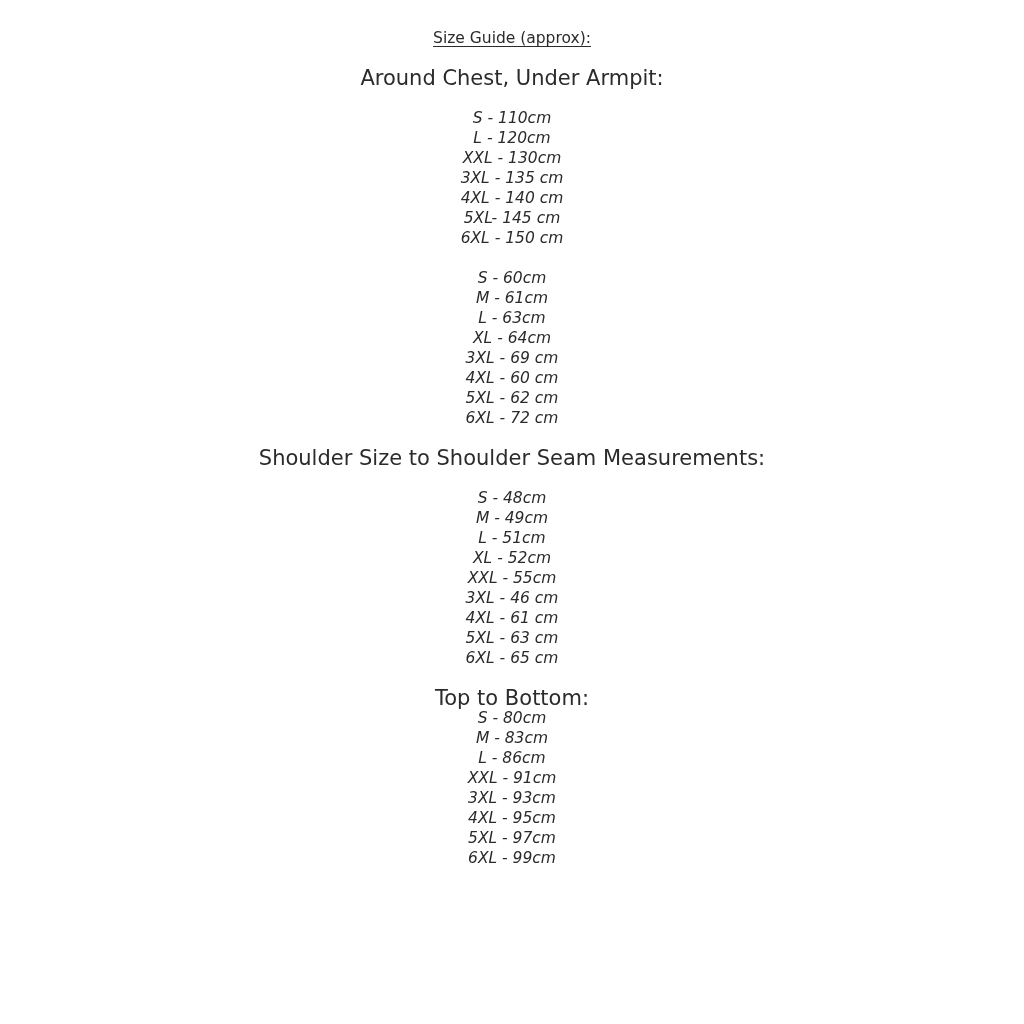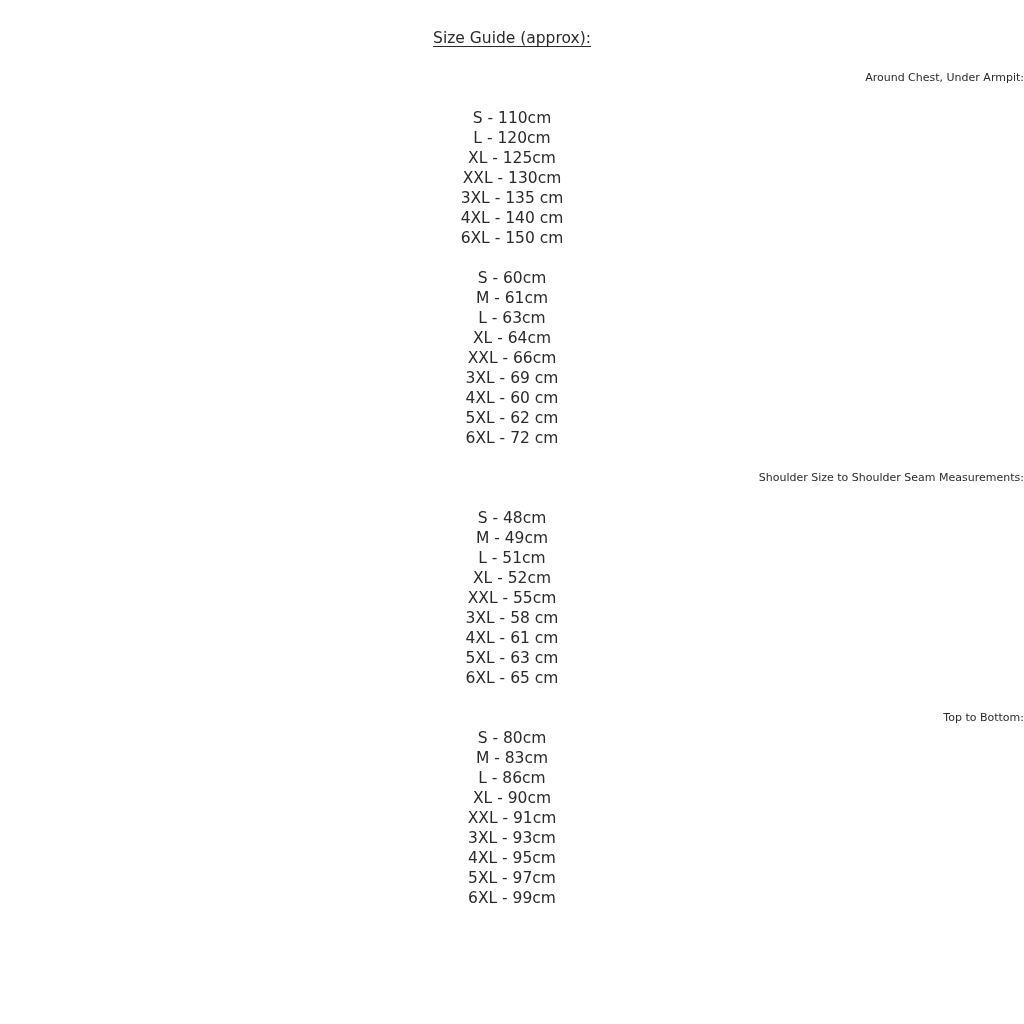--- a/index.html
+++ b/index.html
@@ -29,26 +29,27 @@
     text-underline-offset: 3px;
     line-height: 20px;
     margin-bottom: 20px;
     text-align: center;
   }
   .section {
     width: 100%;
     text-align: center;
   }
   .section-heading {
-    font-size: 11px;
+    font-size: 21px;
     line-height: 20px;
-    text-align: right;
+    text-align: center;
   }
   .rows {
     text-align: center;
+    font-style: italic;
   }
   .row {
     font-size: 15.5px;
     line-height: 20px;
     text-align: center;
     white-space: pre;
   }
   .gap-lg { height: 20px; }
 </style>
 </head>
@@ -57,71 +58,69 @@
 <div class="page">
 
   <div class="title">Size Guide (approx):</div>
 
   <div class="section">
     <div class="section-heading">Around Chest, Under Armpit:</div>
     <div class="gap-lg"></div>
     <div class="rows">
       <div class="row">S - 110cm</div>
       <div class="row">L - 120cm</div>
-      <div class="row">XL - 125cm</div>
       <div class="row">XXL - 130cm</div>
       <div class="row">3XL - 135 cm</div>
       <div class="row">4XL - 140 cm</div>
+      <div class="row">5XL- 145 cm</div>
       <div class="row">6XL - 150 cm</div>
     </div>
   </div>
 
   <div class="gap-lg"></div>
 
   <div class="section">
     <div class="rows">
       <div class="row">S - 60cm</div>
       <div class="row">M - 61cm</div>
       <div class="row">L - 63cm</div>
       <div class="row">XL - 64cm</div>
-      <div class="row">XXL - 66cm</div>
       <div class="row">3XL - 69 cm</div>
       <div class="row">4XL - 60 cm</div>
       <div class="row">5XL - 62 cm</div>
       <div class="row">6XL - 72 cm</div>
     </div>
   </div>
 
   <div class="gap-lg"></div>
 
   <div class="section">
     <div class="section-heading">Shoulder Size to Shoulder Seam Measurements:</div>
     <div class="gap-lg"></div>
     <div class="rows">
       <div class="row">S - 48cm</div>
       <div class="row">M - 49cm</div>
       <div class="row">L - 51cm</div>
       <div class="row">XL - 52cm</div>
       <div class="row">XXL - 55cm</div>
-      <div class="row">3XL - 58 cm</div>
+      <div class="row">3XL - 46 cm</div>
       <div class="row">4XL - 61 cm</div>
       <div class="row">5XL - 63 cm</div>
       <div class="row">6XL - 65 cm</div>
     </div>
   </div>
 
   <div class="gap-lg"></div>
 
   <div class="section">
     <div class="section-heading">Top to Bottom:</div>
     <div class="rows">
       <div class="row">S - 80cm</div>
       <div class="row">M - 83cm</div>
       <div class="row">L - 86cm</div>
-      <div class="row">XL - 90cm</div>
       <div class="row">XXL - 91cm</div>
       <div class="row">3XL - 93cm</div>
       <div class="row">4XL - 95cm</div>
       <div class="row">5XL - 97cm</div>
       <div class="row">6XL - 99cm</div>
     </div>
   </div>
 
 </div>
 

